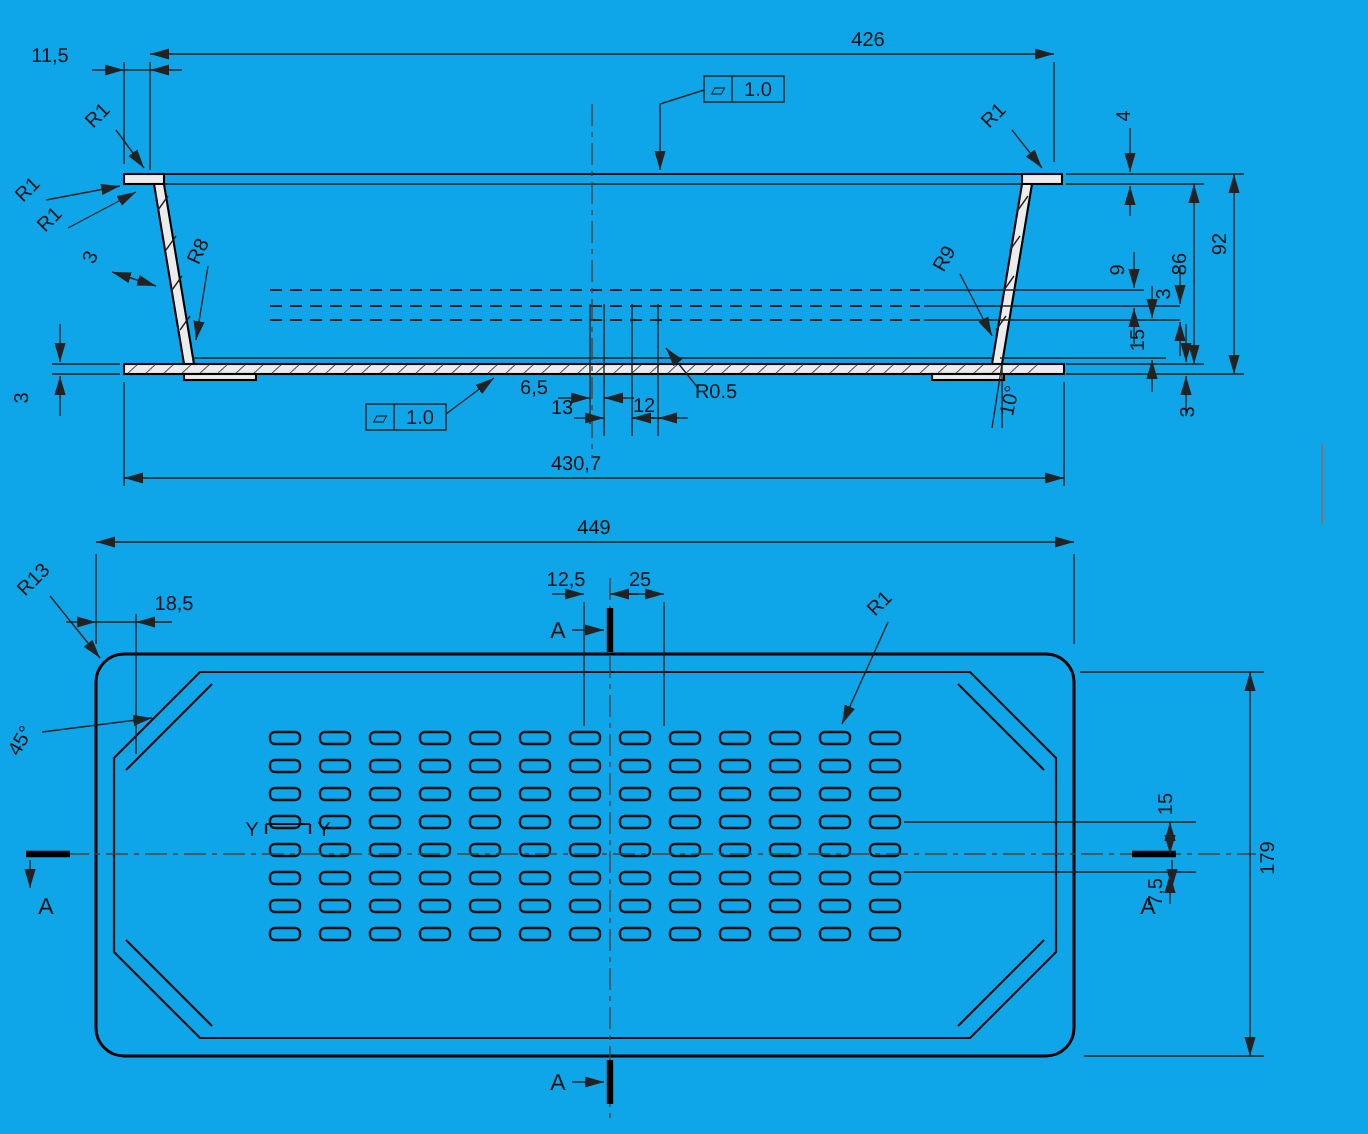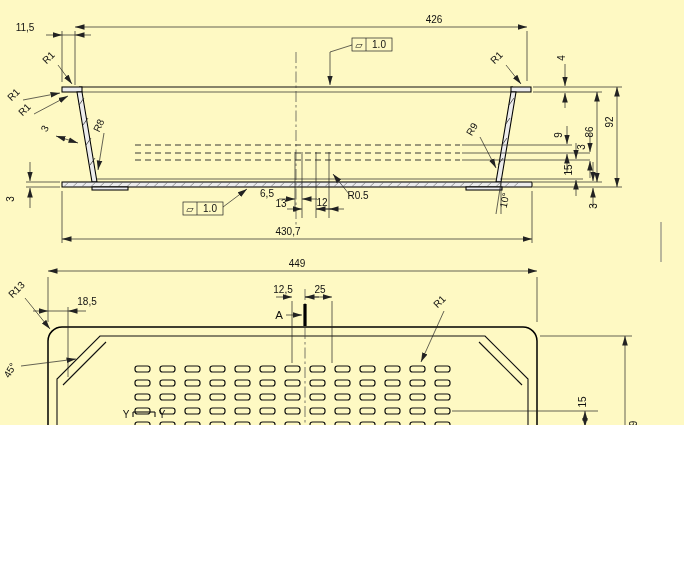--- a/index.html
+++ b/index.html
@@ -1,16 +1,16 @@
 <!DOCTYPE html>
 <html><head>
 <meta charset="utf-8">
 <style>
   html,body{margin:0;padding:0;background:#fff;}
-  .sheet{position:relative;width:684px;height:425px;background:#fef9c3;overflow:hidden;}
+  .sheet{position:relative;width:684px;height:567px;background:#0ea5e9;overflow:hidden;}
   svg{display:block;}
   .t{stroke:#222;stroke-width:.7;fill:none}
   .m{stroke:#111;stroke-width:1.1;fill:none}
   .k{stroke:#000;stroke-width:1.5;fill:none}
   .hid{stroke:#222;stroke-width:.9;stroke-dasharray:6 4;fill:none}
   .cl{stroke:#444;stroke-width:.7;stroke-dasharray:11 3 2.5 3;fill:none}
   .sb{stroke:#000;stroke-width:3.2;fill:none}
   .fillpart{fill:#ececec;stroke:#000;stroke-width:1.05}
   text{font-family:"Liberation Sans",sans-serif;font-size:10px;fill:#111}
   .sym{font-family:"DejaVu Sans",sans-serif;font-size:9.5px}

